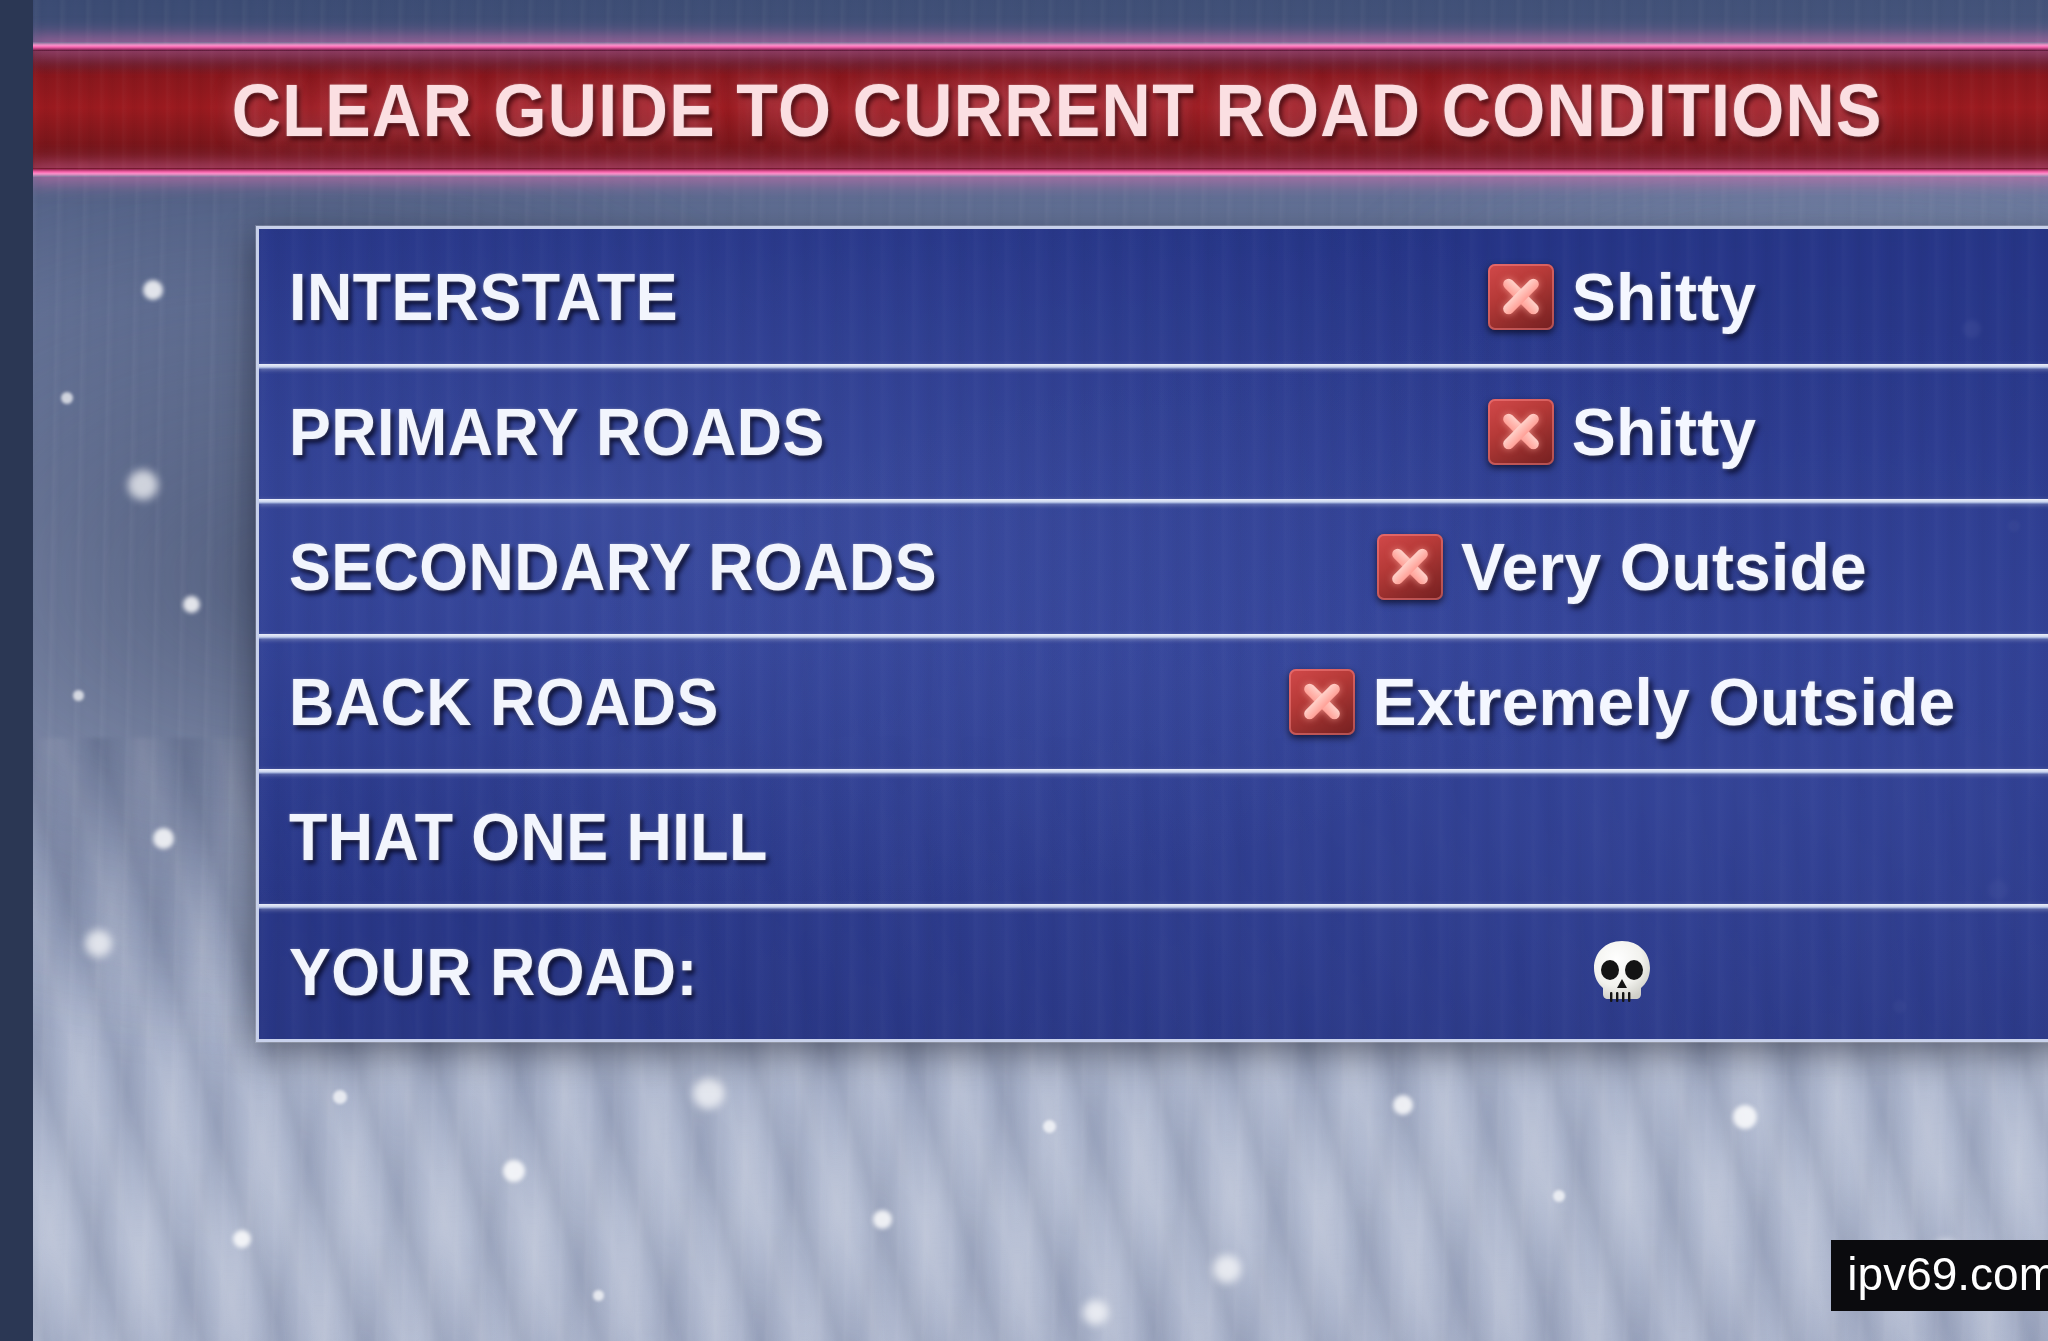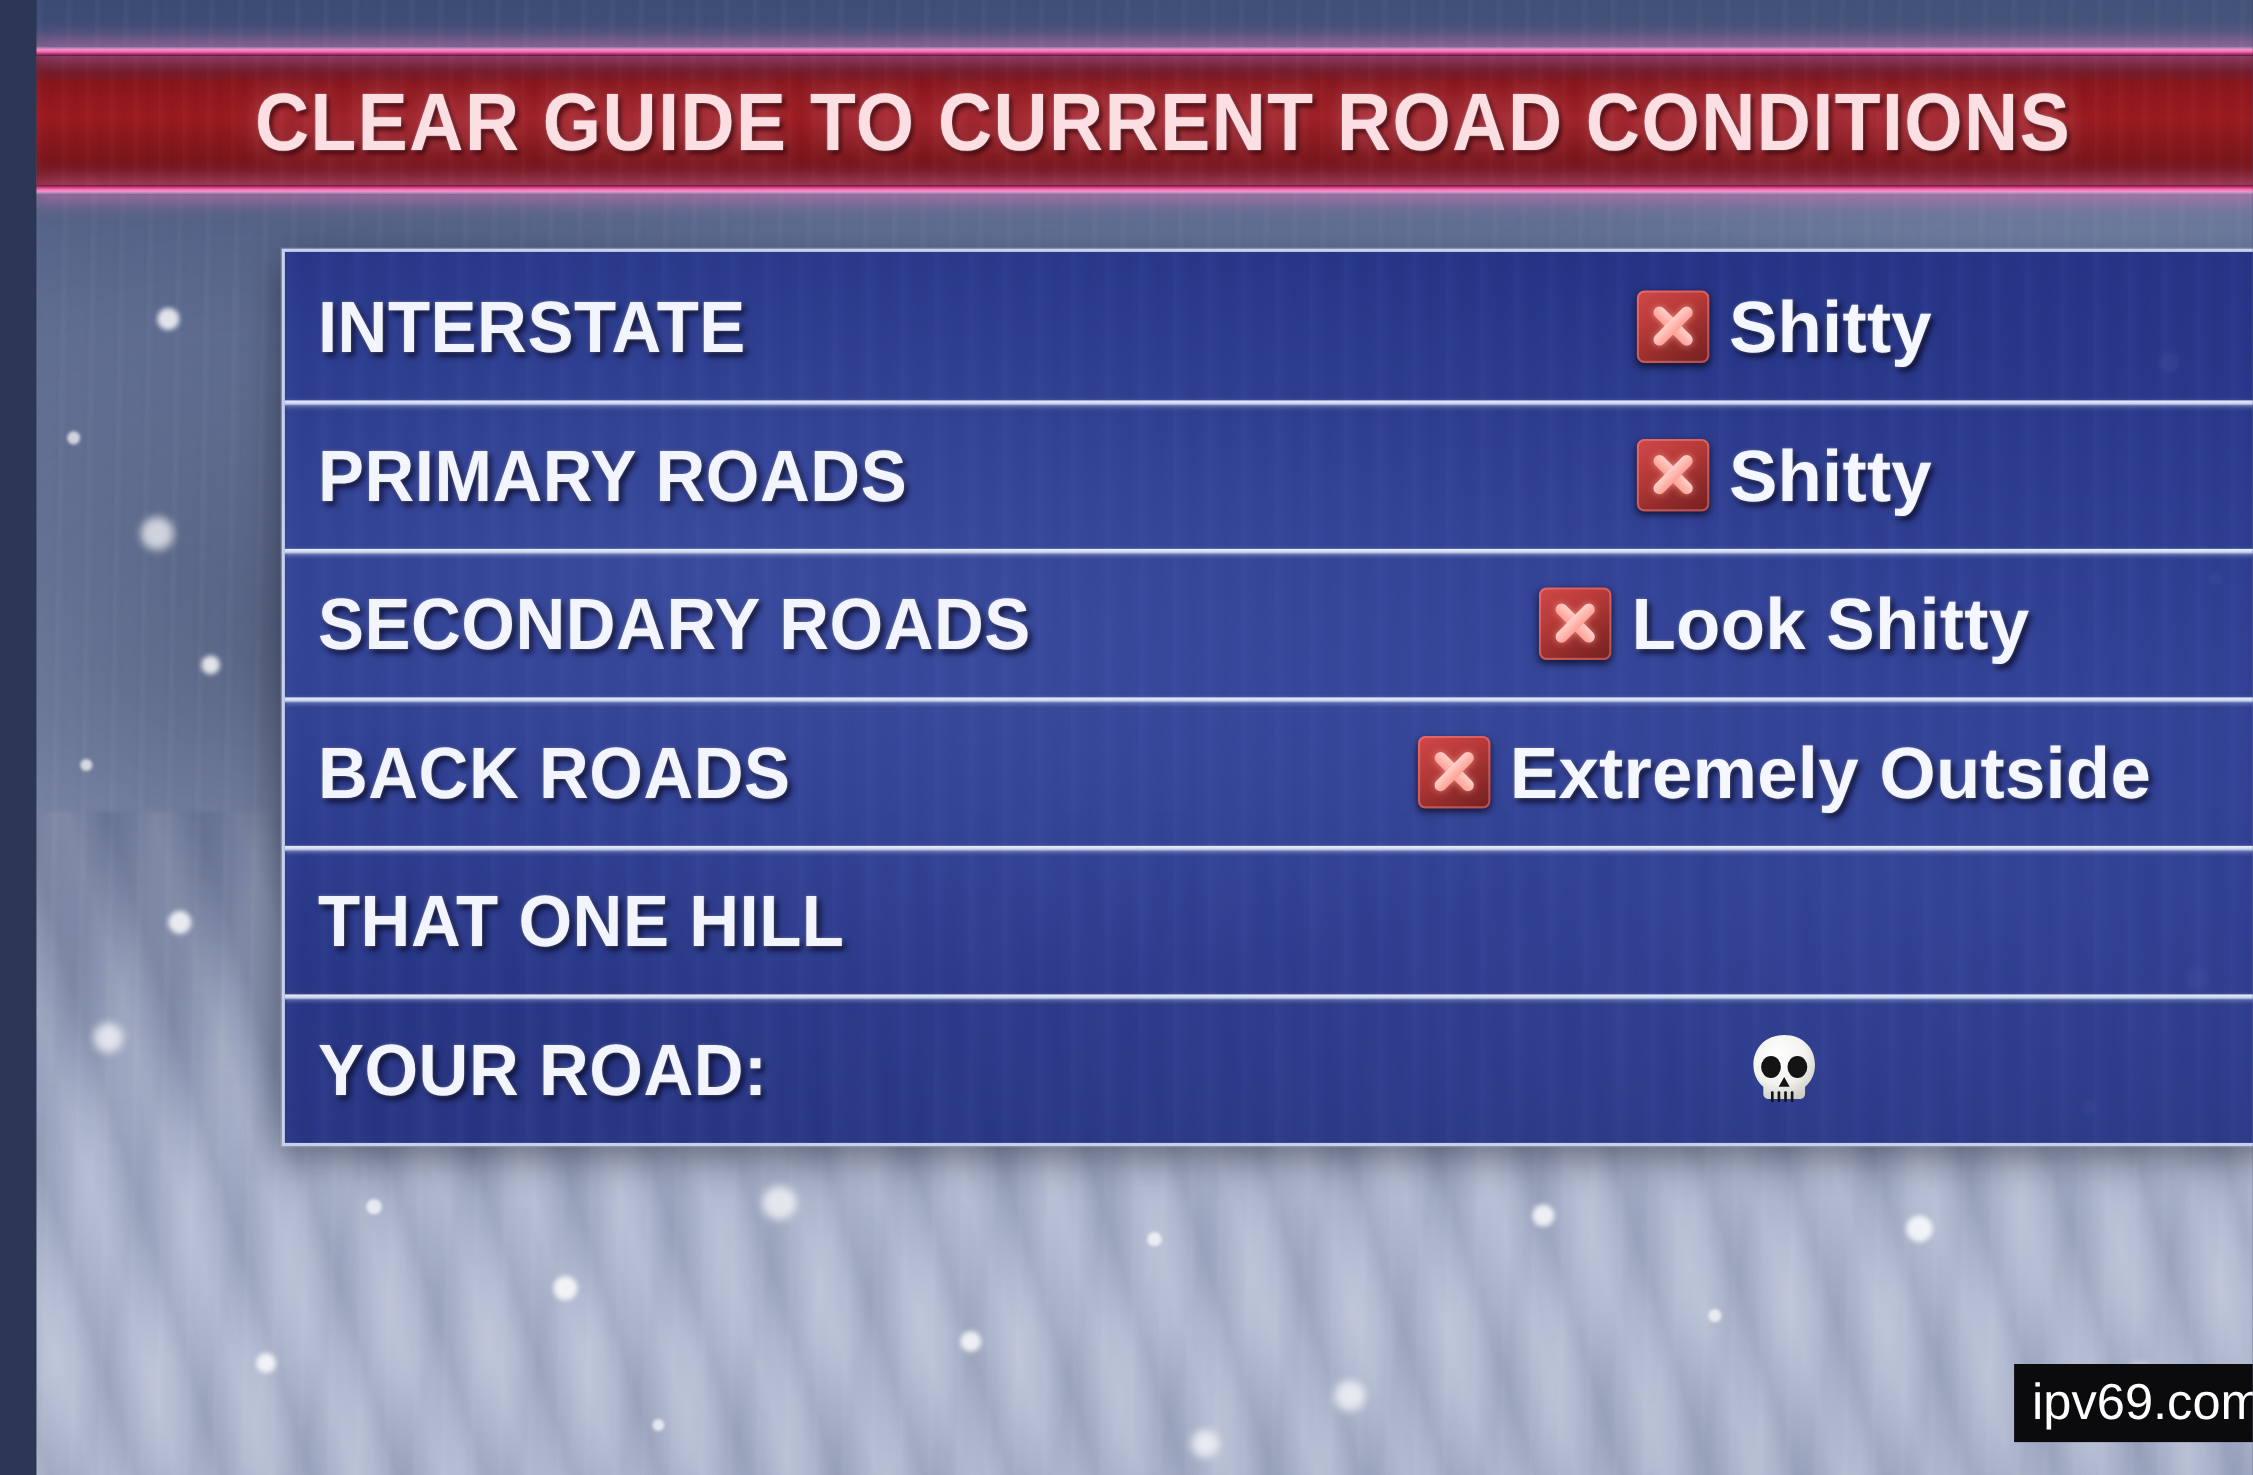--- a/index.html
+++ b/index.html
@@ -373,21 +373,21 @@
         <div class="row-value">
           <span class="icon icon-x"></span>
           <span class="row-value-text">Shitty</span>
         </div>
       </div>
 
       <div class="row">
         <div class="row-label">SECONDARY ROADS</div>
         <div class="row-value">
           <span class="icon icon-x"></span>
-          <span class="row-value-text">Look Shitty</span>
+          <span class="row-value-text">Very Outside</span>
         </div>
       </div>
 
       <div class="row">
         <div class="row-label">BACK ROADS</div>
         <div class="row-value">
           <span class="icon icon-x"></span>
           <span class="row-value-text">Extremely Outside</span>
         </div>
       </div>

